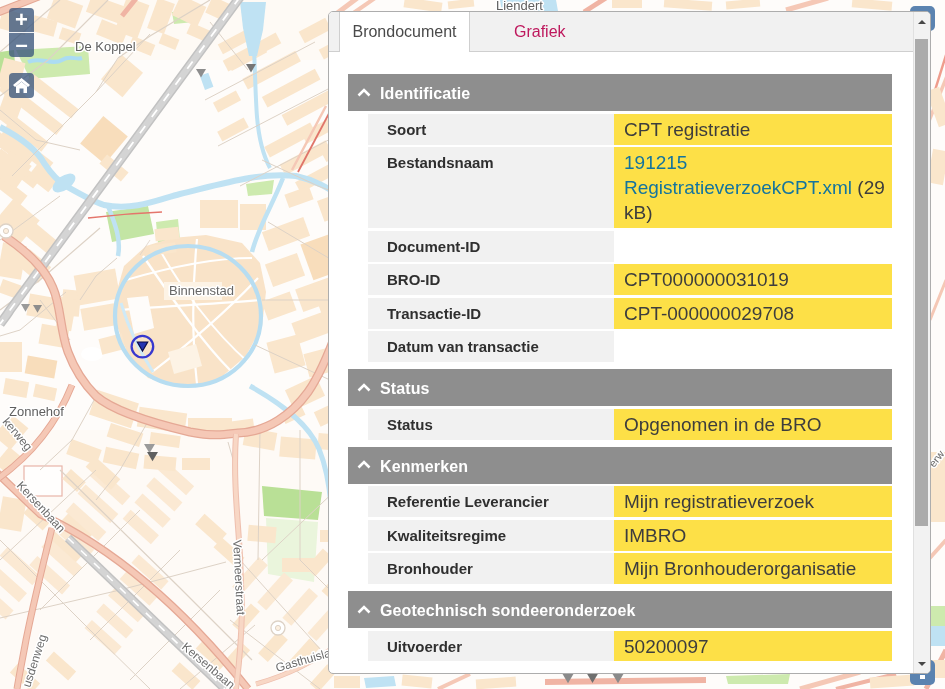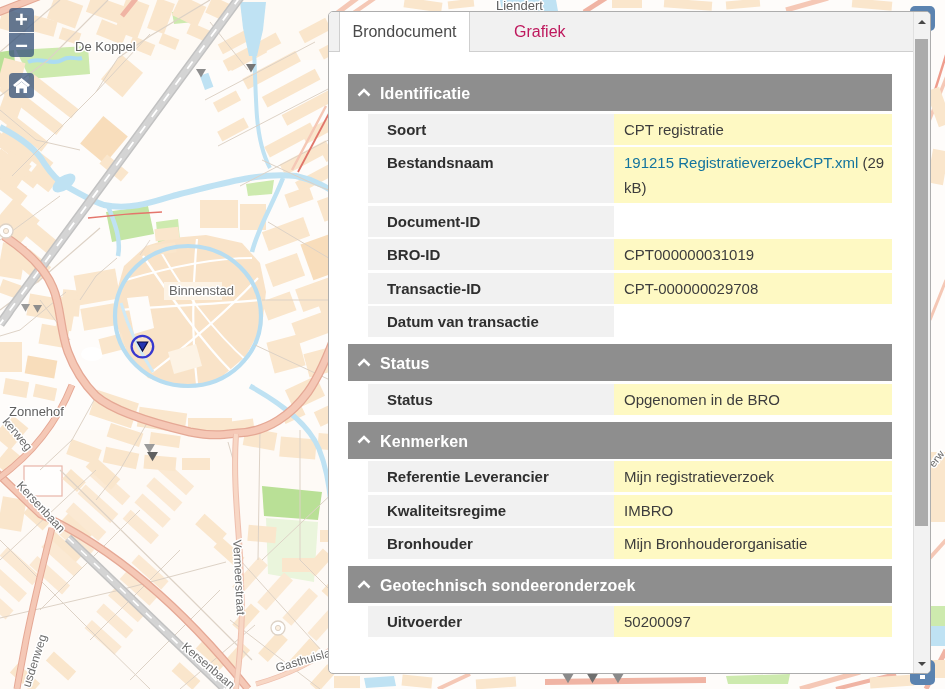--- a/index.html
+++ b/index.html
@@ -18,21 +18,21 @@
 #tab2{position:absolute;left:141px;top:0;width:92px;height:40px;text-align:left;line-height:40px;font-size:16px;color:#be185d;margin-left:44px;}
 #content{position:absolute;left:0;top:40px;width:585px;bottom:12px;background:#fff;overflow:hidden;}
 .sec{margin-left:19px;width:544px;}
 .sec:first-child .hd{margin-top:22px;}
 .sec+.sec{margin-top:7px;}
 .hd{height:37px;background:#8e8e8e;color:#fff;font-weight:bold;font-size:16px;line-height:37px;}
 .hd .chev{margin:0 0 3px 9px;vertical-align:middle;}
 .hd span{margin-left:9px;vertical-align:middle;letter-spacing:0.1px;}
 .row{display:flex;margin-top:2.5px;margin-left:20px;width:524px;}
 .row .k{width:246px;background:#f1f1f1;font-weight:bold;color:#2f2f2f;font-size:15px;padding:3px 6px 3px 19px;line-height:25px;min-height:31px;}
-.row .v{width:278px;background:#fef9c3;color:#3d3d3d;font-size:15px;padding:3px 4px 3px 10px;line-height:25px;min-height:31px;}
+.row .v{width:278px;background:#fde047;color:#3d3d3d;font-size:19px;padding:3px 4px 3px 10px;line-height:25px;min-height:31px;}
 .row a{color:#13749e;text-decoration:none;}
 #sb{position:absolute;right:0;top:0;width:17px;height:100%;background:#f2f2f2;border-left:1px solid #e0e0e0;}
 #sb-up{position:absolute;top:8px;left:4px;width:0;height:0;border-left:4.5px solid transparent;border-right:4.5px solid transparent;border-bottom:4.5px solid #474747;}
 #sb-down{position:absolute;bottom:7px;left:4px;width:0;height:0;border-left:4.5px solid transparent;border-right:4.5px solid transparent;border-top:4.5px solid #474747;}
 #sb-thumb{position:absolute;left:0.5px;top:27px;width:13px;height:487px;background:#ababab;}
 </style></head>
 <body>
 <svg id="map" width="945" height="689" viewBox="0 0 945 689">
     <rect width="945" height="689" fill="#fefcfa"></rect>
     <polygon points="0,0 330,0 330,60 0,60" fill="#fefaf5"></polygon>

